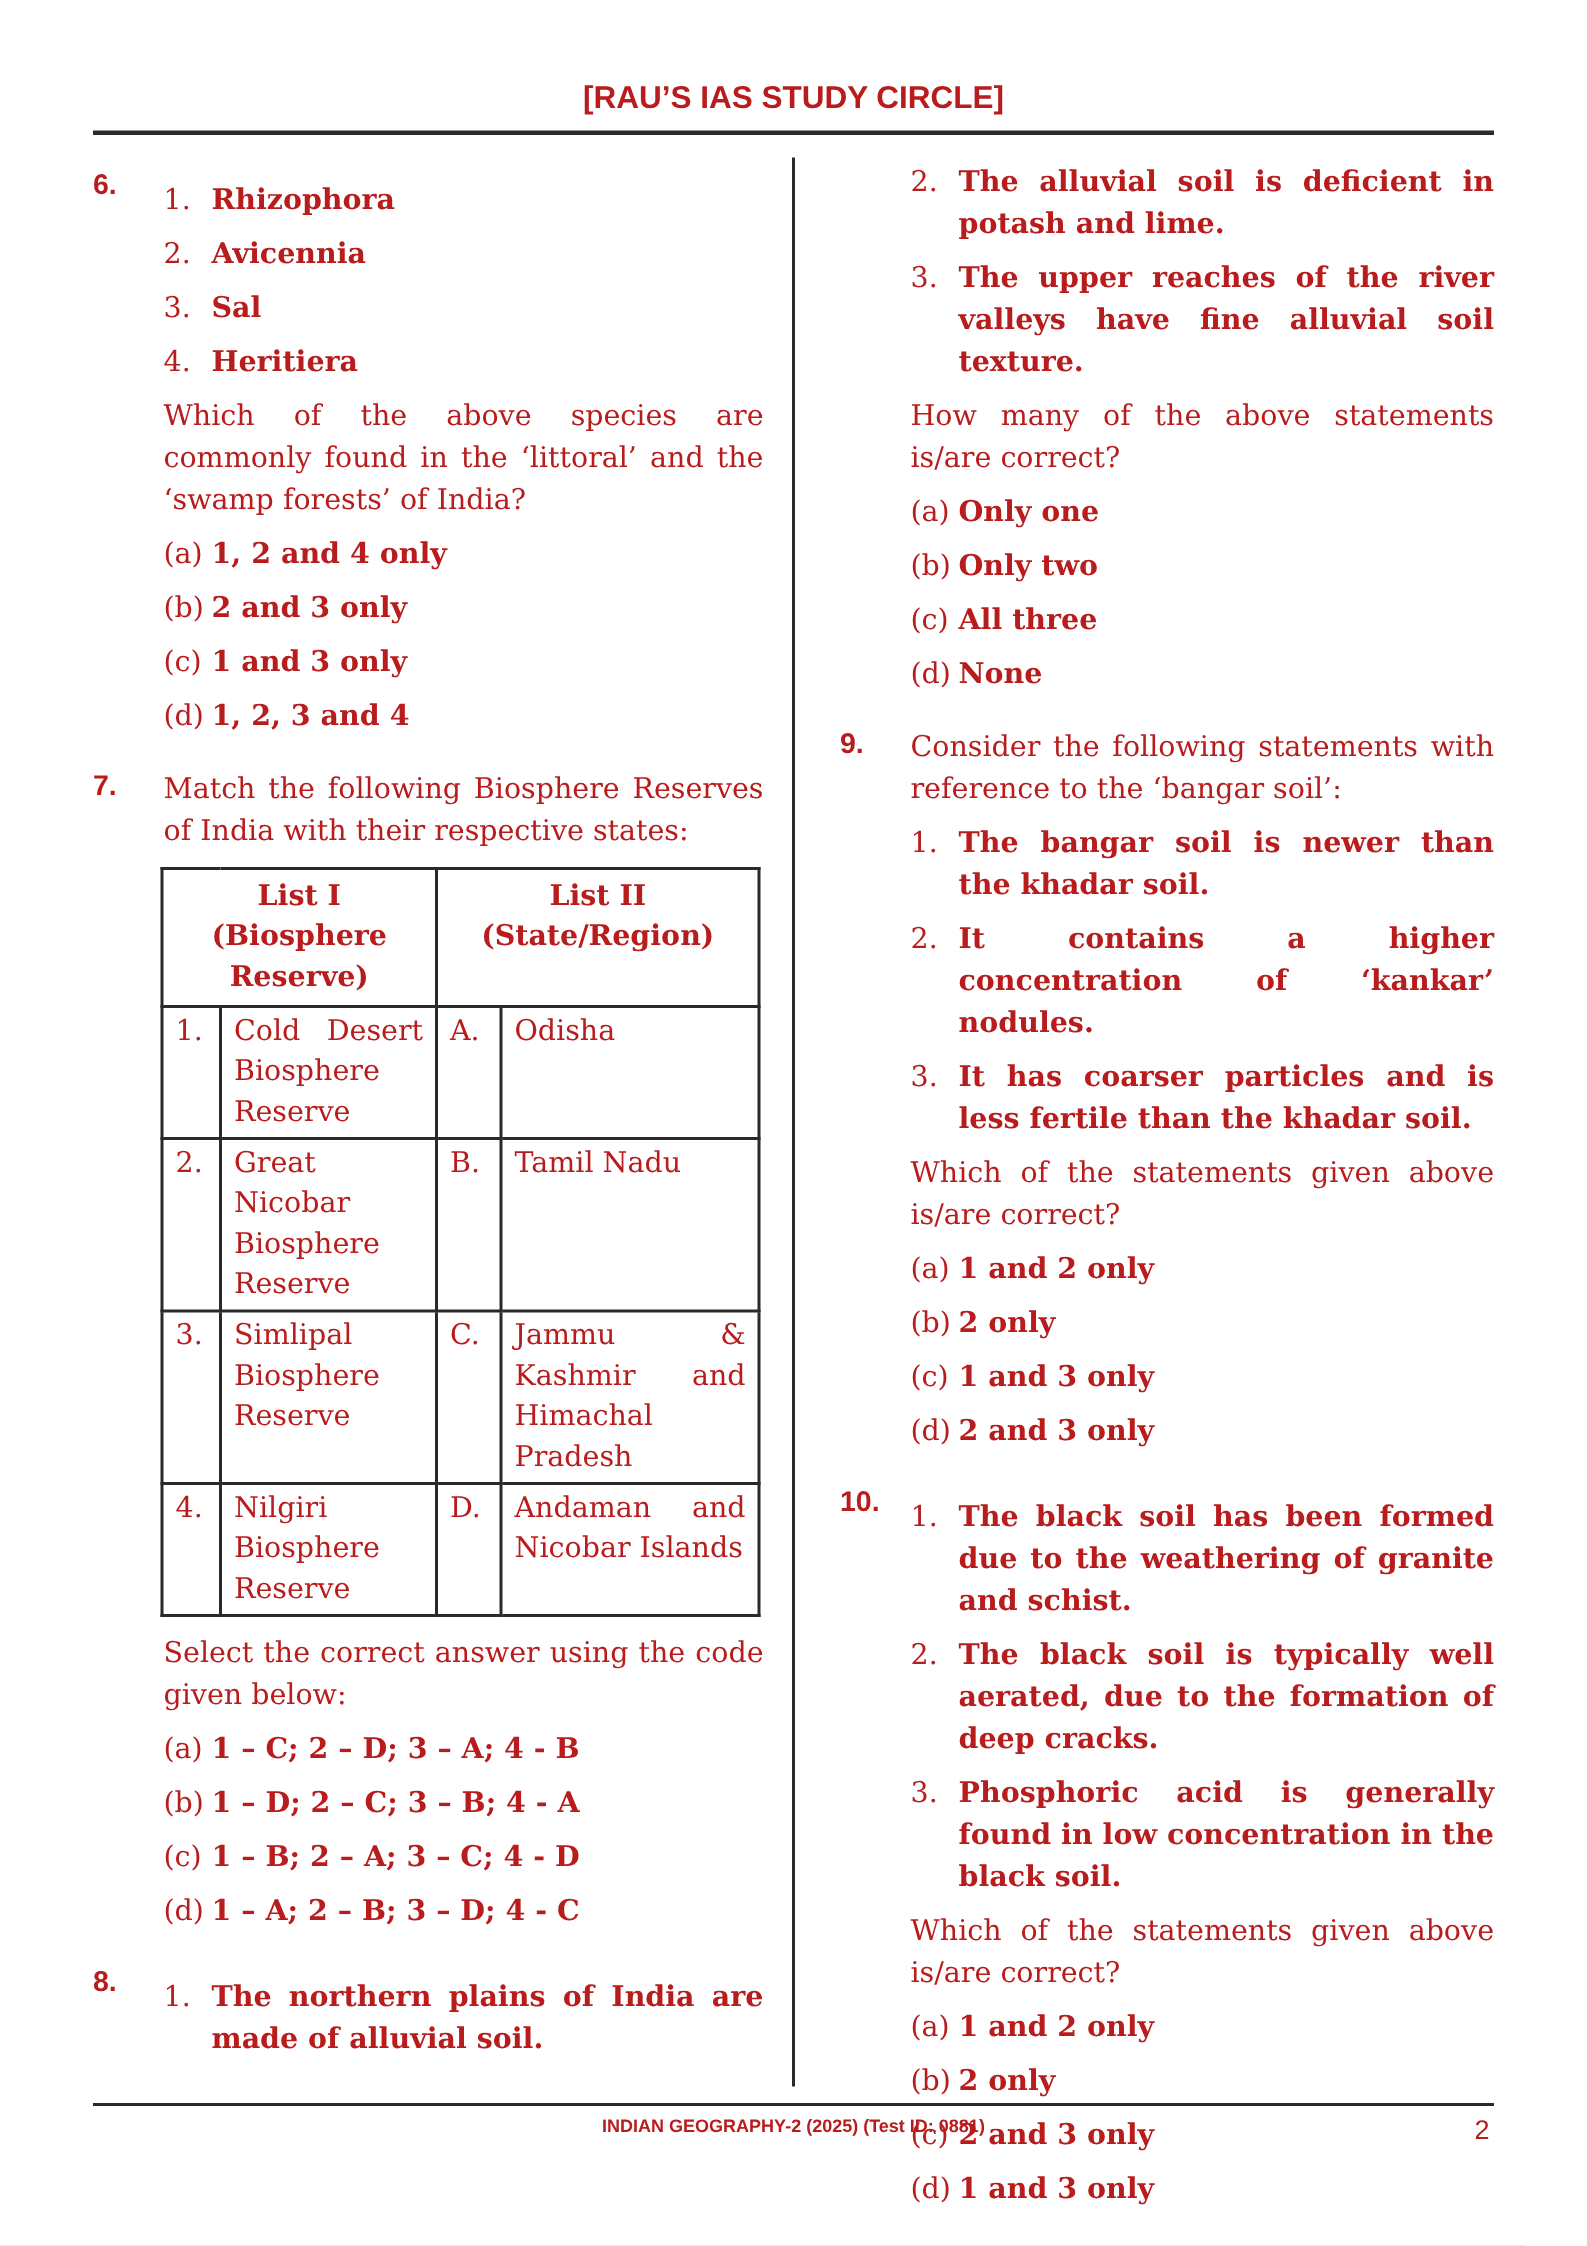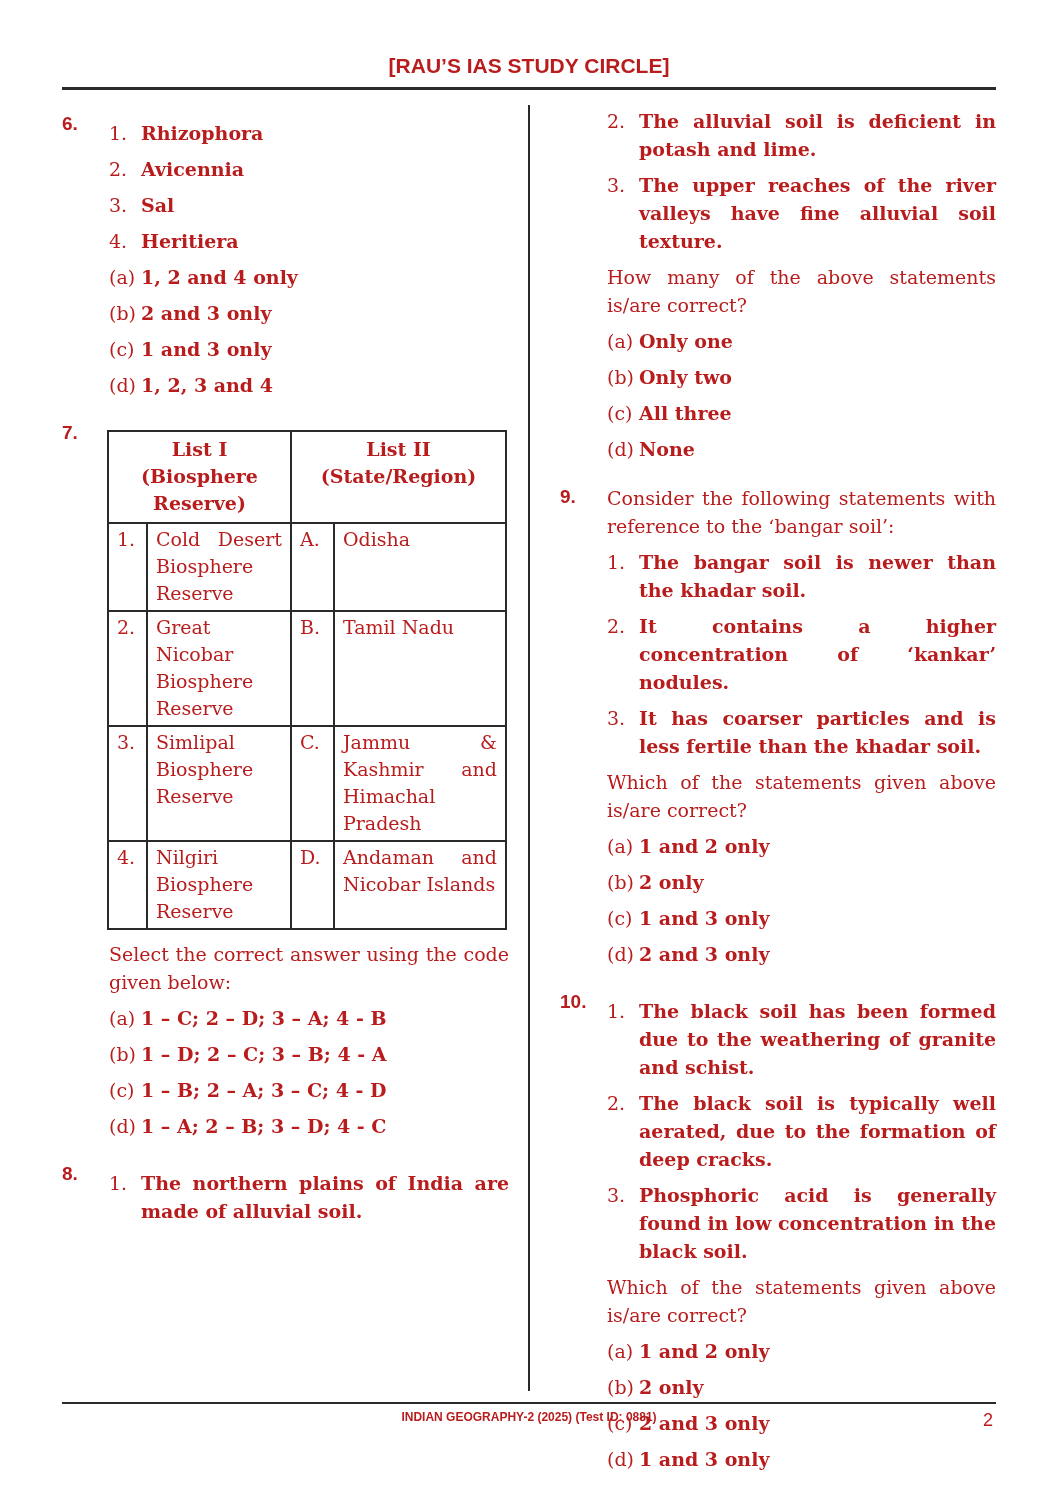--- a/index.html
+++ b/index.html
@@ -92,20 +92,21 @@
             <span class="itext">Avicennia</span>
           </div>
           <div class="item">
             <span class="inum">3.</span>
             <span class="itext">Sal</span>
           </div>
           <div class="item">
             <span class="inum">4.</span>
             <span class="itext">Heritiera</span>
           </div>
+          <p class="para">Which of the above species are commonly found in the ‘littoral’ and the ‘swamp forests’ of India?</p>
           <div class="opt">
             <span class="olabel">(a)</span>
             <span class="otext">1, 2 and 4 only</span>
           </div>
           <div class="opt">
             <span class="olabel">(b)</span>
             <span class="otext">2 and 3 only</span>
           </div>
           <div class="opt">
             <span class="olabel">(c)</span>
@@ -114,20 +115,21 @@
           <div class="opt">
             <span class="olabel">(d)</span>
             <span class="otext">1, 2, 3 and 4</span>
           </div>
         </div>
       </div>
 
       <div class="q">
         <div class="qnum">7.</div>
         <div class="qbody">
+          <p class="para">Match the following Biosphere Reserves of India with their respective states:</p>
 
           <table class="match">
             <colgroup>
               <col style="width:39px">
                 <col style="width:144px">
                 <col style="width:43px">
                 <col style="width:172px">
             </colgroup>
             <tbody>
                 <tr>

